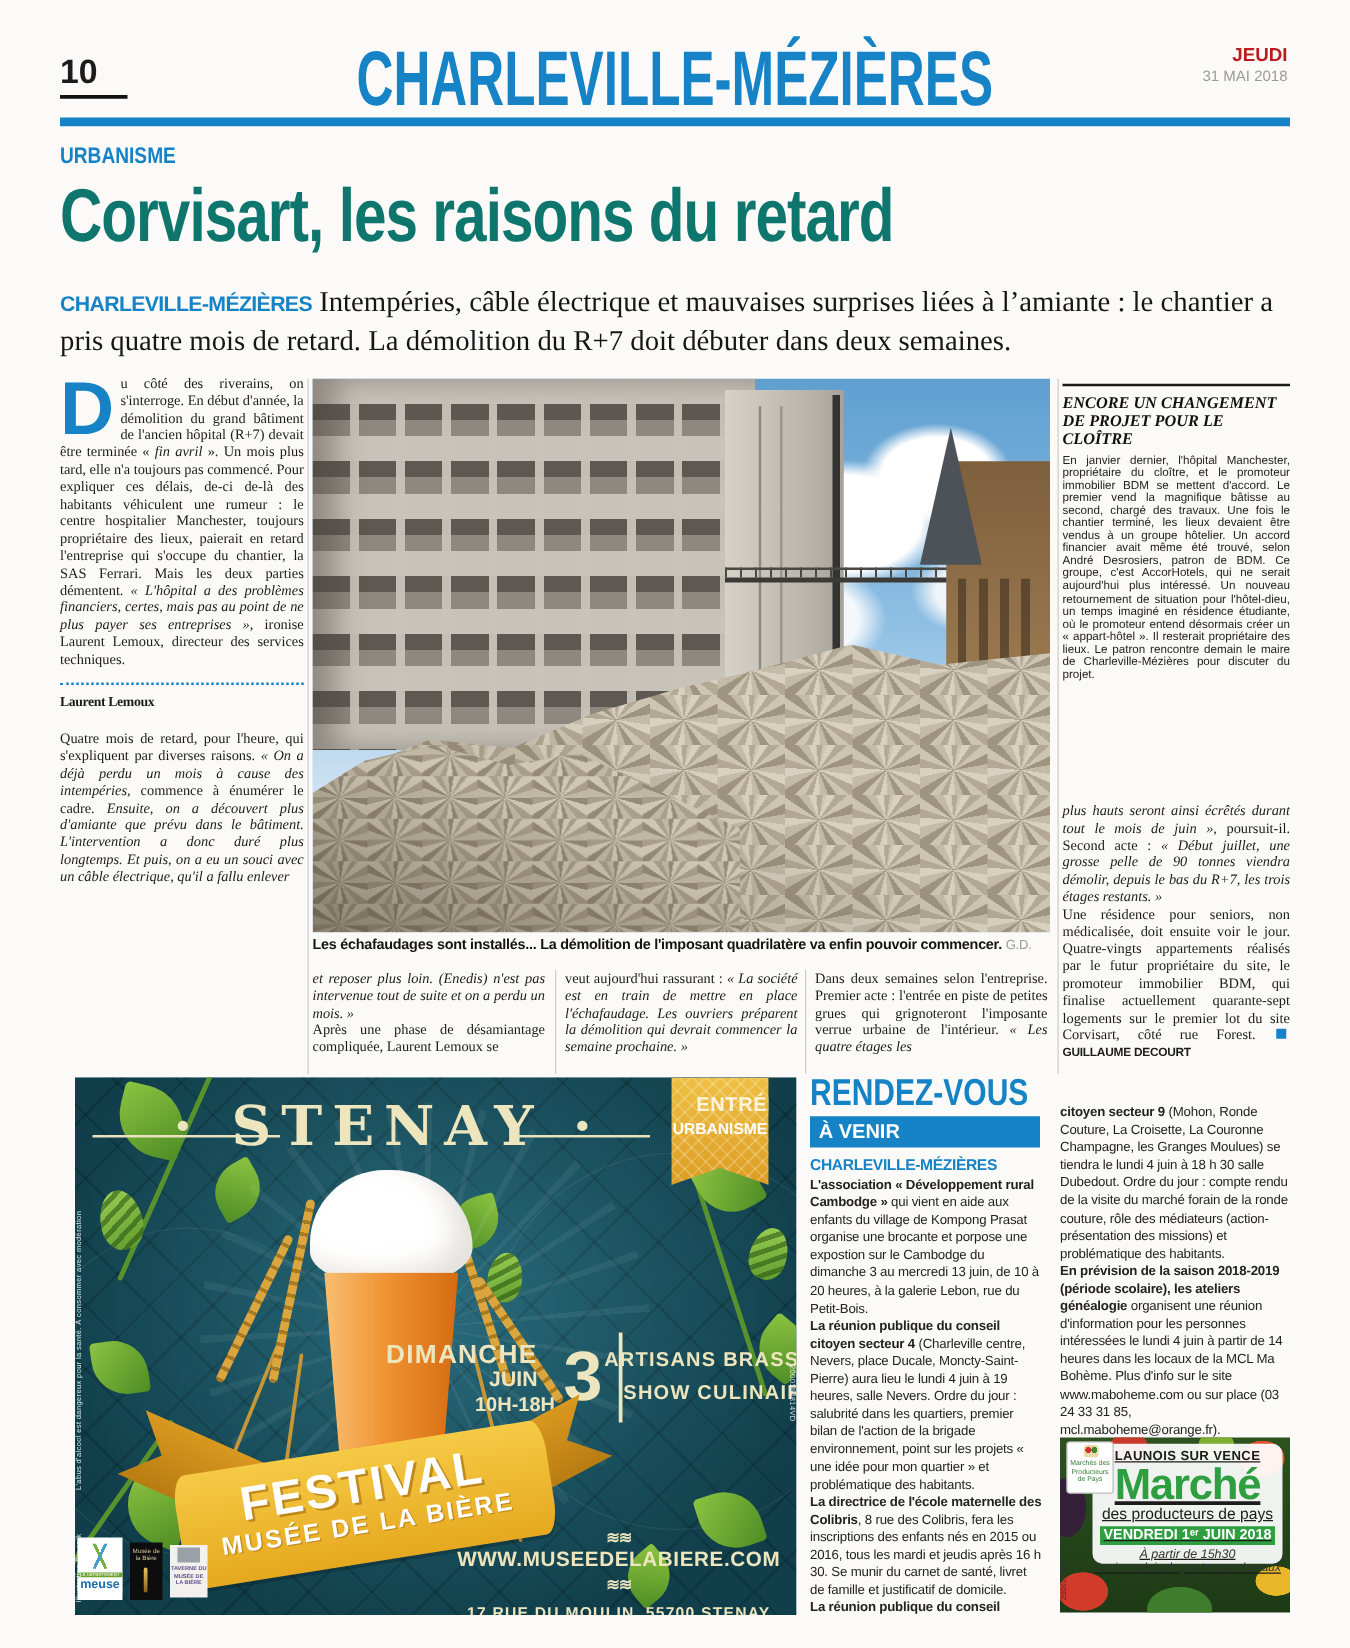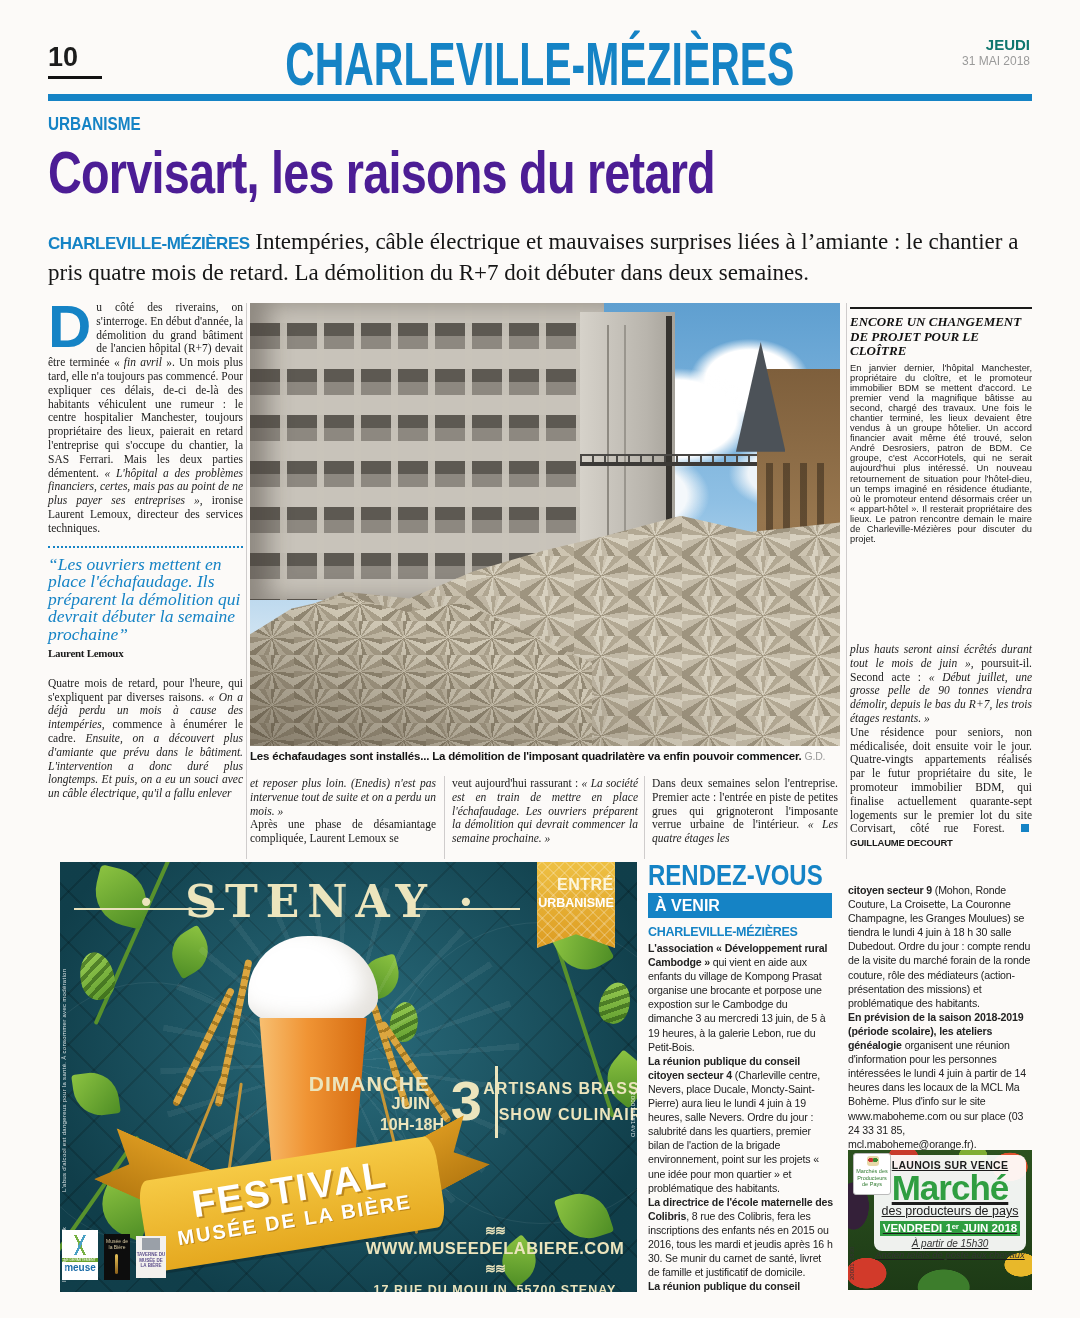--- a/index.html
+++ b/index.html
@@ -8,27 +8,27 @@
   .abs{position:absolute;}
   .ser{font-family:"Liberation Serif","DejaVu Serif",serif;}
   .i{font-style:italic}
   .b{font-weight:bold}
   
   .pagenum{left:48px;top:42px;font-size:27px;font-weight:bold;}
   .pagenum-rule{left:48px;top:76px;width:54px;height:3px;background:#111;}
   .paper-title{left:0;top:28px;width:1080px;text-align:center;color:var(--accent);font-weight:bold;font-size:62px;letter-spacing:0px;}
   .paper-title span{display:inline-block;transform:scaleX(.66);transform-origin:center;}
   .edition{right:50px;top:36px;text-align:right;}
-  .edition .day{font-size:15px;font-weight:bold;color:#0f766e;}
+  .edition .day{font-size:15px;font-weight:bold;color:#b91c1c;}
   .edition .date{font-size:12px;color:#9a9a9a;margin-top:1px;}
   .blue-bar{left:48px;top:94px;width:984px;height:7px;background:var(--accent);}
   
   .kicker{left:48px;top:114px;color:var(--accent);font-weight:bold;font-size:18px;}
   .kicker span{display:inline-block;transform:scaleX(.85);transform-origin:0 50%;}
-  .headline{left:48px;top:138px;font-size:60px;font-weight:bold;color:#4c1d95;white-space:nowrap;}
+  .headline{left:48px;top:138px;font-size:60px;font-weight:bold;color:#0f766e;white-space:nowrap;}
   .headline span{display:inline-block;transform:scaleX(.78);transform-origin:0 50%;letter-spacing:-1px;}
   .lede{left:48px;top:227px;width:985px;font-size:23px;line-height:29px;color:#161616;}
   .lede .loc{color:var(--accent);font-weight:bold;font-family:"Liberation Sans",sans-serif;font-size:17px;letter-spacing:-.5px;}
   
   .vr{width:1px;background:#cfcccc;}
   .bodytxt{font-family:"Liberation Serif","DejaVu Serif",serif;font-size:11.5px;line-height:13.8px;text-align:justify;color:#1b1b1b;}
   .col1{left:48px;top:301px;width:195px;}
   .dropcap{float:left;color:var(--accent);font-family:"Liberation Sans",sans-serif;font-weight:bold;font-size:60px;line-height:48px;margin:2px 5px 0 0;}
   .dotrule{border-top:2px dotted var(--accent);margin:10px 0 8px 0;}
   .pullquote{color:var(--accent);font-style:italic;font-size:17.5px;line-height:17.5px;text-align:left;font-family:"Liberation Serif",serif;}
@@ -204,21 +204,20 @@
   </div>
 
   <div class="abs vr" style="left:246px;top:303px;height:556px;"></div>
   <div class="abs vr" style="left:846px;top:303px;height:556px;"></div>
   <div class="abs vr" style="left:444px;top:776px;height:83px;"></div>
   <div class="abs vr" style="left:644px;top:776px;height:83px;"></div>
 
   <div class="abs col1 bodytxt">
     <p style="margin:0"><span class="dropcap">D</span><span><span>u côté des riverains, on s'interroge. En début d'année, la démolition du grand bâtiment de l'ancien hôpital (R+7) devait être terminée « </span><span class="i">fin avril</span><span> ». Un mois plus tard, elle n'a toujours pas commencé. Pour expliquer ces délais, de-ci de-là des habitants véhiculent une rumeur : le centre hospitalier Manchester, toujours propriétaire des lieux, paierait en retard l'entreprise qui s'occupe du chantier, la SAS Ferrari. Mais les deux parties démentent. </span><span class="i">« L'hôpital a des problèmes financiers, certes, mais pas au point de ne plus payer ses entreprises »</span><span>, ironise Laurent Lemoux, directeur des services techniques.</span></span></p>
     <div class="dotrule"></div>
-    <div class="pullquote">“Les ouvriers mettent en place l'échafaudage. Ils préparent la démolition qui devrait débuter la semaine prochaine”</div>
     <div class="qauthor">Laurent Lemoux</div>
     <p class="p2" style="margin-bottom:0"><span><span>Quatre mois de retard, pour l'heure, qui s'expliquent par diverses raisons. </span><span class="i">« On a déjà perdu un mois à cause des intempéries,</span><span> commence à énumérer le cadre. </span><span class="i">Ensuite, on a découvert plus d'amiante que prévu dans le bâtiment. L'intervention a donc duré plus longtemps. Et puis, on a eu un souci avec un câble électrique, qu'il a fallu enlever</span></span></p>
   </div>
 
   <div class="abs photo">
     <div class="clouds"></div>
     <div class="bldg"></div>
     <div class="tower"></div>
     <div class="mast"></div>
     <div class="platform"></div>
@@ -249,21 +248,21 @@
 
   <div class="abs col5 bodytxt">
     <p style="margin:0"><span class="i">plus hauts seront ainsi écrêtés durant tout le mois de juin »,</span><span> poursuit-il. Second acte : </span><span class="i">« Début juillet, une grosse pelle de 90 tonnes viendra démolir, depuis le bas du R+7, les trois étages restants. »</span></p>
     <p style="margin:0"><span><span>Une résidence pour seniors, non médicalisée, doit ensuite voir le jour. Quatre-vingts appartements réalisés par le futur propriétaire du site, le promoteur immobilier BDM, qui finalise actuellement quarante-sept logements sur le premier lot du site Corvisart, côté rue Forest. </span></span><span class="sqr"></span><span class="byline">GUILLAUME DECOURT</span></p>
   </div>
 
   <div class="abs rv-title"><span>RENDEZ-VOUS</span></div>
   <div class="abs rv-bar"><span>À VENIR</span></div>
   <div class="abs rv-loc">CHARLEVILLE-MÉZIÈRES</div>
   <div class="abs rv-left rvtxt">
-    <p><span class="b">L'association « Développement rural Cambodge »</span><span> qui vient en aide aux enfants du village de Kompong Prasat organise une brocante et porpose une expostion sur le Cambodge du dimanche 3 au mercredi 13 juin, de 5 à 19 heures, à la galerie Lebon, rue du Petit-Bois.</span></p>
+    <p><span class="b">L'association « Développement rural Cambodge »</span><span> qui vient en aide aux enfants du village de Kompong Prasat organise une brocante et porpose une expostion sur le Cambodge du dimanche 3 au mercredi 13 juin, de 10 à 20 heures, à la galerie Lebon, rue du Petit-Bois.</span></p>
     <p><span class="b">La réunion publique du conseil citoyen secteur 4</span><span> (Charleville centre, Nevers, place Ducale, Moncty-Saint-Pierre) aura lieu le lundi 4 juin à 19 heures, salle Nevers. Ordre du jour : salubrité dans les quartiers, premier bilan de l'action de la brigade environnement, point sur les projets « une idée pour mon quartier » et problématique des habitants.</span></p>
     <p><span class="b">La directrice de l'école maternelle des Colibris</span><span>, 8 rue des Colibris, fera les inscriptions des enfants nés en 2015 ou 2016, tous les mardi et jeudis après 16 h 30. Se munir du carnet de santé, livret de famille et justificatif de domicile.</span></p>
     <p><span class="b">La réunion publique du conseil</span></p>
   </div>
   <div class="abs rv-right rvtxt">
     <p><span class="b">citoyen secteur 9</span><span> (Mohon, Ronde Couture, La Croisette, La Couronne Champagne, les Granges Moulues) se tiendra le lundi 4 juin à 18 h 30 salle Dubedout. Ordre du jour : compte rendu de la visite du marché forain de la ronde couture, rôle des médiateurs (action-présentation des missions) et problématique des habitants.</span></p>
     <p><span class="b">En prévision de la saison 2018-2019 (période scolaire), les ateliers généalogie</span><span> organisent une réunion d'information pour les personnes intéressées le lundi 4 juin à partir de 14 heures dans les locaux de la MCL Ma Bohème. Plus d'info sur le site www.maboheme.com ou sur place (03 24 33 31 85, mcl.maboheme@orange.fr).</span></p>
   </div>
 
   <div class="abs stenay">

